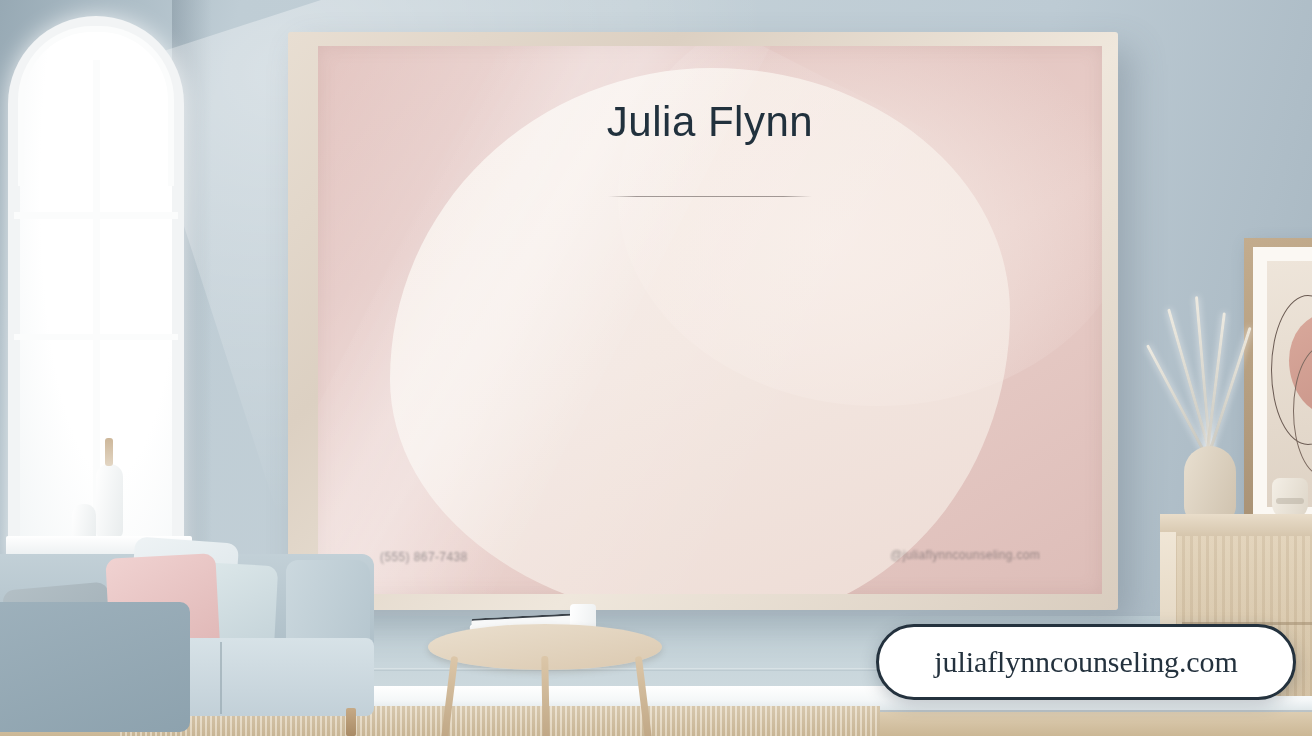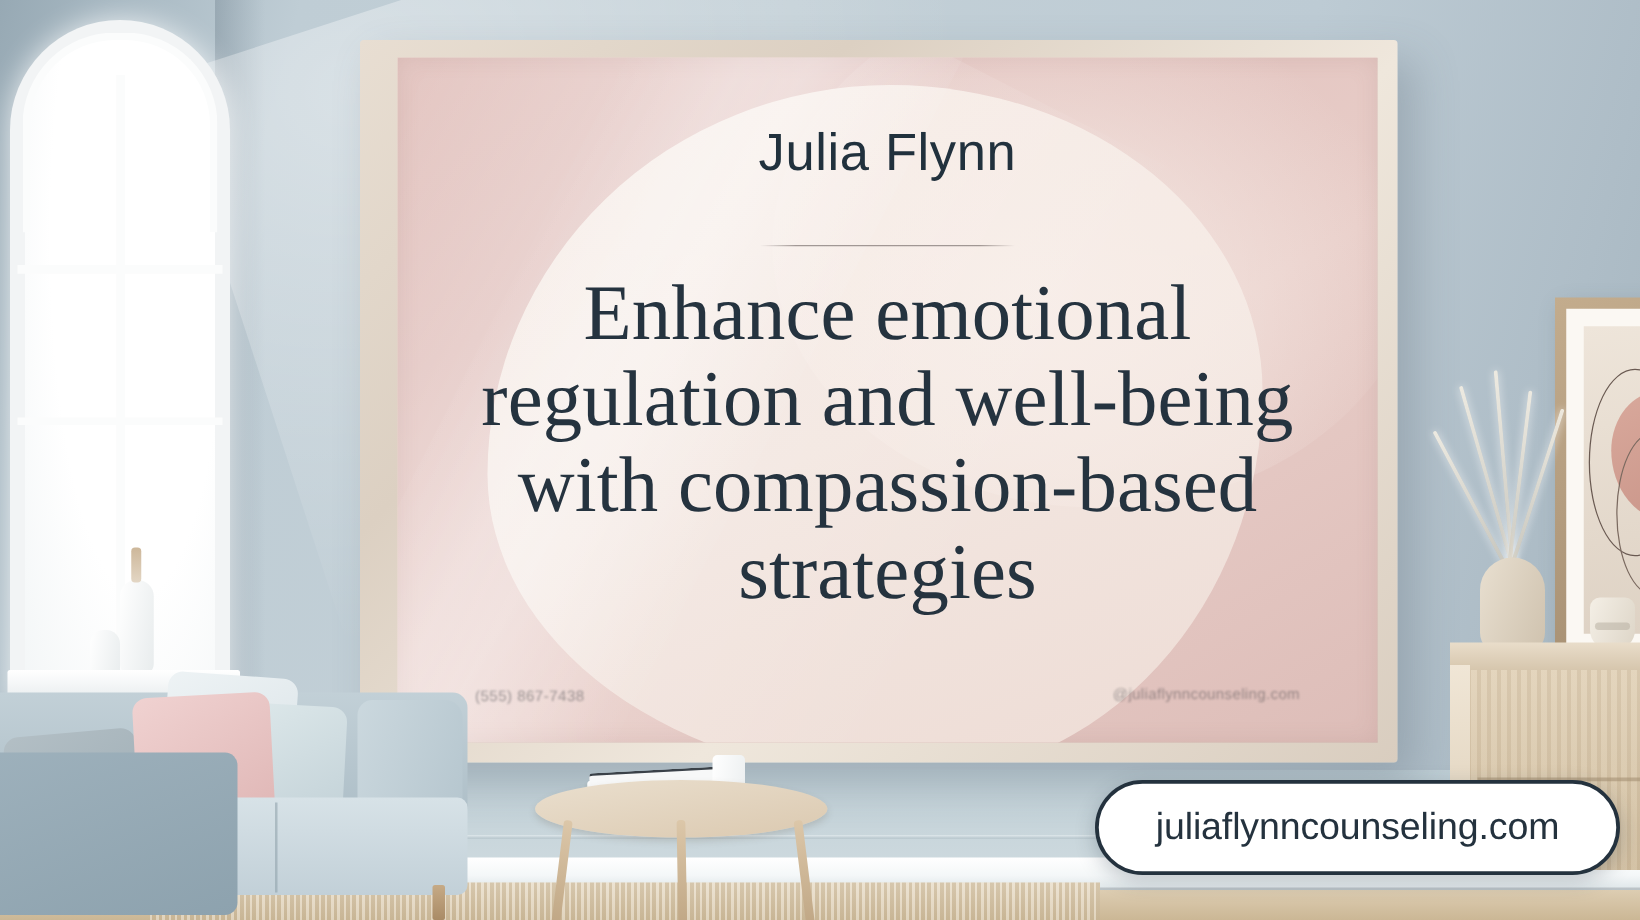--- a/index.html
+++ b/index.html
@@ -326,21 +326,21 @@
   }
 
   
   .url-pill {
     position:absolute; left:876px; top:624px; width:420px; height:76px;
     background:#ffffff; border:3px solid #24323e; border-radius:40px;
     display:flex; align-items:center; justify-content:center;
     box-shadow:0 5px 16px rgba(40,55,68,.26);
   }
   .url-pill span {
-    font-family:Liberation Sans, sans-serif;
+    font-family:Liberation Serif, serif;
     font-size:30px; color:#24323e; letter-spacing:-.1px;
   }
 </style>
 </head>
 <body>
 
 <div class="scene">
 
   <div class="wall"></div>
   <div class="wall-corner"></div>
@@ -376,21 +376,20 @@
   </div>
 
   <div class="poster-frame">
     <div class="poster">
       <div class="blob"></div>
       <div class="blob2"></div>
 
       <div class="poster-inner">
         <div class="brand-name">Julia Flynn</div>
         <div class="brand-rule"></div>
-        <div class="headline">Enhance emotional regulation and well-being with compassion-based strategies</div>
         <div class="micro-left">(555) 867-7438</div>
         <div class="micro-right">@juliaflynncounseling.com</div>
       </div>
 
       <div class="light-streak"></div>
       <div class="light-streak2"></div>
     </div>
   </div>
 
   <div class="sofa">

